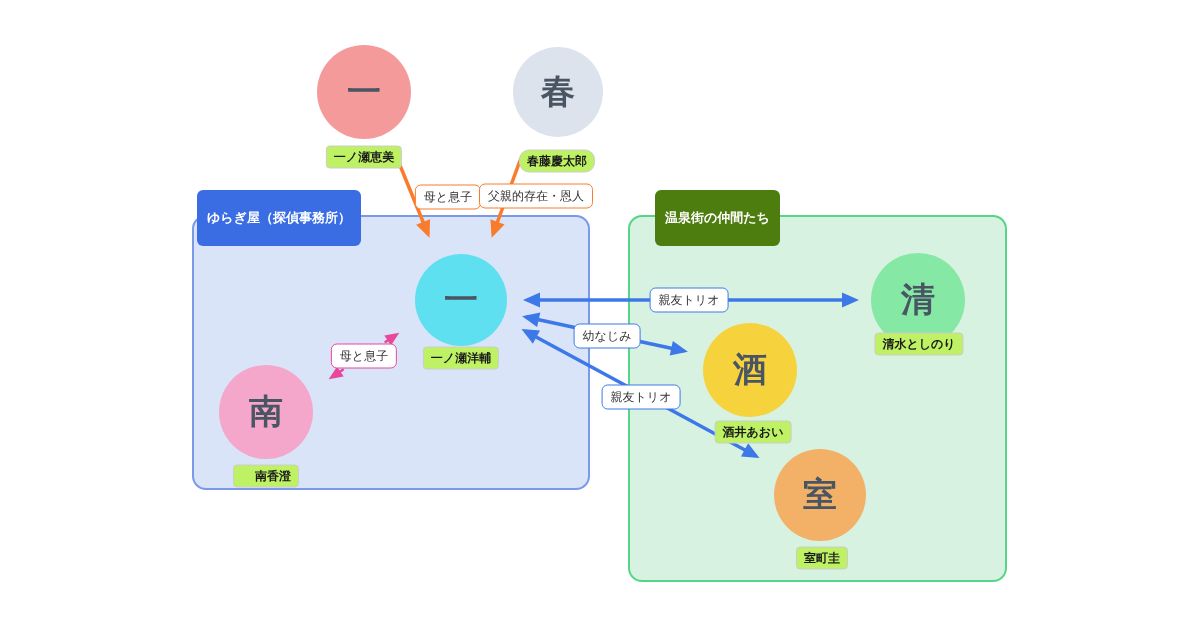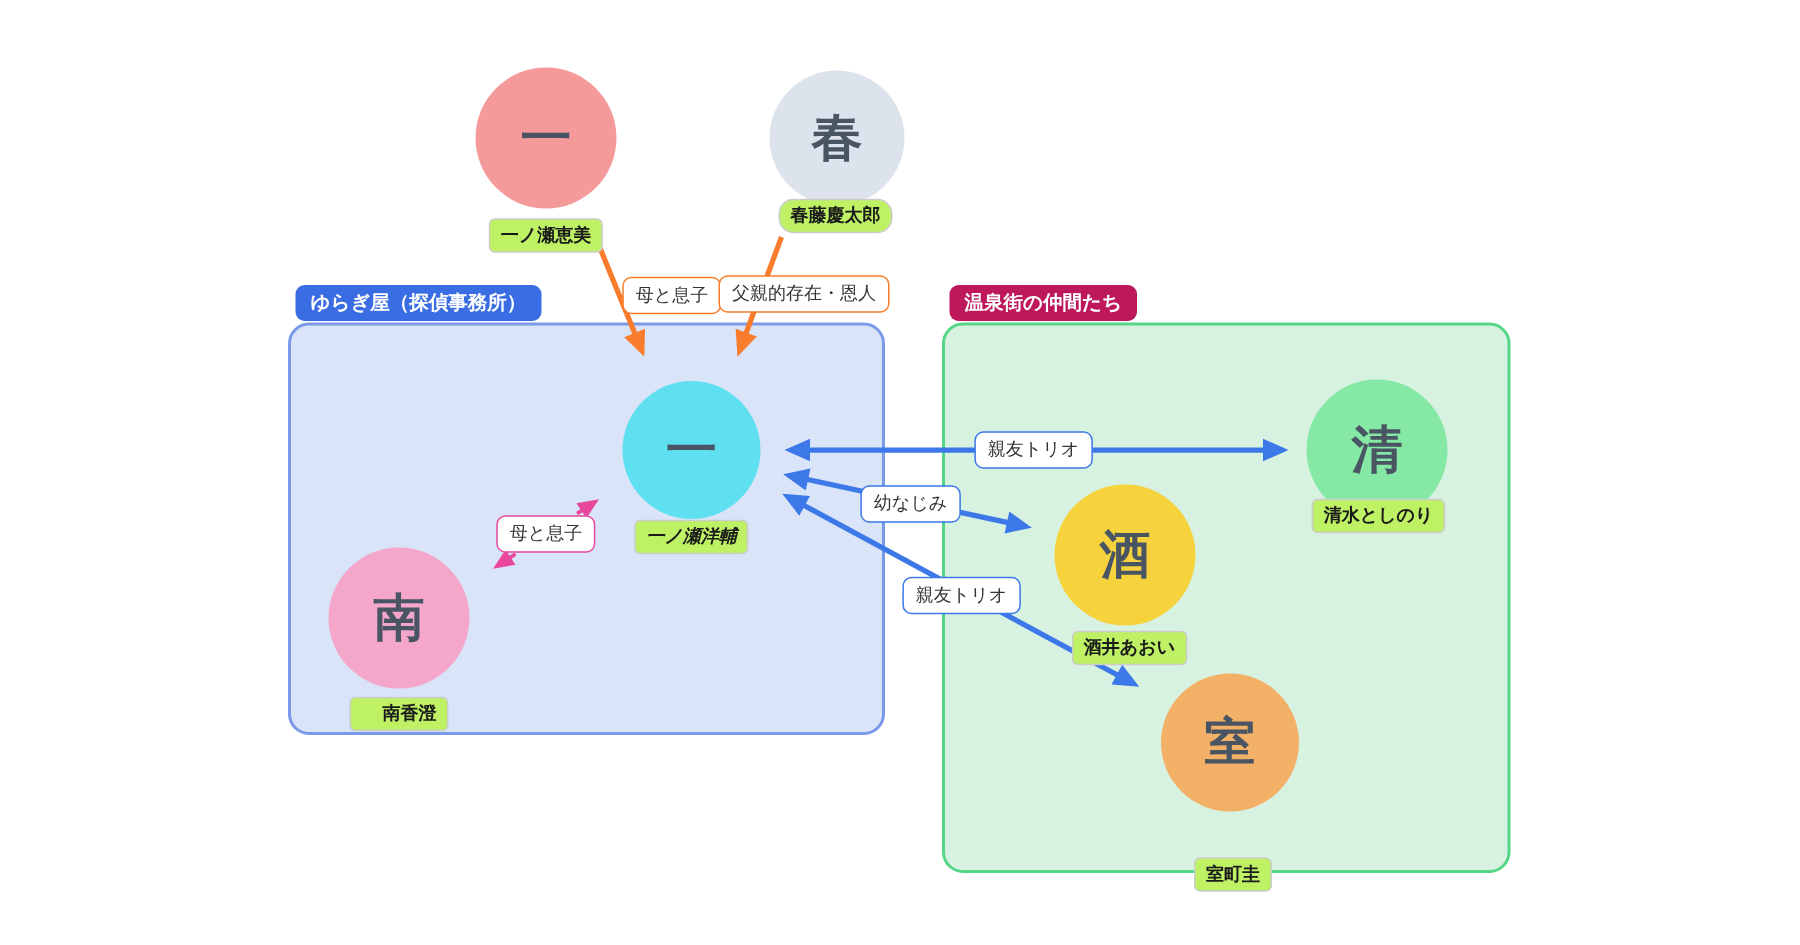--- a/index.html
+++ b/index.html
@@ -3,48 +3,48 @@
 <meta charset="utf-8">
 <style>
   html,body{margin:0;padding:0;background:#ffffff;}
   body{font-family:"Liberation Sans","DejaVu Sans",sans-serif;}
   .canvas{position:relative;width:1200px;height:630px;background:#ffffff;overflow:hidden;}
 
   
   .group-box{position:absolute;border-radius:14px;box-sizing:border-box;}
   .box-yuragiya{left:192px;top:215px;width:398px;height:275px;background:#d9e4f8;border:2px solid #7a99e9;}
   .box-onsen{left:628px;top:215px;width:379px;height:367px;background:#d8f2e1;border:2px solid #55d687;}
-  .group-tab{position:absolute;height:24px;line-height:24px;padding:0 10px;border-radius:6px;
+  .group-tab{position:absolute;height:24px;line-height:24px;padding:16px 10px;border-radius:6px;
     color:#ffffff;font-size:13px;font-weight:bold;white-space:nowrap;z-index:5;}
   .tab-yuragiya{left:197px;top:190px;background:#3a6de4;}
-  .tab-onsen{left:633px;top:190px;background:#be185d;}
+  .tab-onsen{left:655px;top:190px;background:#4d7c0f;}
 
   
   .circle{position:absolute;border-radius:50%;transform:translate(-50%,-50%);
     display:flex;align-items:center;justify-content:center;z-index:2;}
   .circle .char{font-size:34px;font-weight:bold;color:#4a5563;}
   .c-emi{left:364px;top:92px;width:94px;height:94px;background:#f59a9b;}
   .c-haru{left:558px;top:92px;width:90px;height:90px;background:#dde3ec;}
   .c-yosuke{left:461px;top:300px;width:92px;height:92px;background:#5fe0f0;}
   .c-kasumi{left:266px;top:412px;width:94px;height:94px;background:#f4a7cb;}
   .c-toshinori{left:918px;top:300px;width:94px;height:94px;background:#85e8a4;}
   .c-aoi{left:750px;top:370px;width:94px;height:94px;background:#f6d23c;}
   .c-kei{left:820px;top:495px;width:92px;height:92px;background:#f3b067;}
 
   
   .name-label{position:absolute;transform:translate(-50%,-50%);background:#bef264;
     border:1px solid #cccccc;border-radius:4px;padding:2px 7px;font-size:12px;font-weight:bold;
     color:#1a1a1a;white-space:nowrap;z-index:6;}
   .l-emi{left:364px;top:157px;}
-  .l-haru{left:557px;top:144px;border-radius:10px;}
-  .l-yosuke{left:461px;top:358px;font-style:italic;}
+  .l-haru{left:557px;top:161px;border-radius:10px;}
+  .l-yosuke{left:461px;top:358px;}
   .l-kasumi{left:266px;top:476px;padding-left:21px;}
   .l-toshinori{left:919px;top:344px;}
   .l-aoi{left:753px;top:432px;}
-  .l-kei{left:822px;top:558px;margin-top:25px;}
+  .l-kei{left:822px;top:558px;}
 
   
   .edge-label{position:absolute;transform:translate(-50%,-50%);background:#ffffff;
     border-radius:6px;padding:3px 8px;font-size:12px;color:#333333;white-space:nowrap;z-index:7;}
   .el-orange{border:1.5px solid #f97b2c;}
   .el-blue{border:1.5px solid #3c78e8;}
   .el-pink{border:1.5px solid #e8479b;}
   .el-mother{left:413px;top:197px;margin-left:35px;}
   .el-father{left:508px;top:196px;margin-left:28px;}
   .el-trio-top{left:689px;top:300px;}

